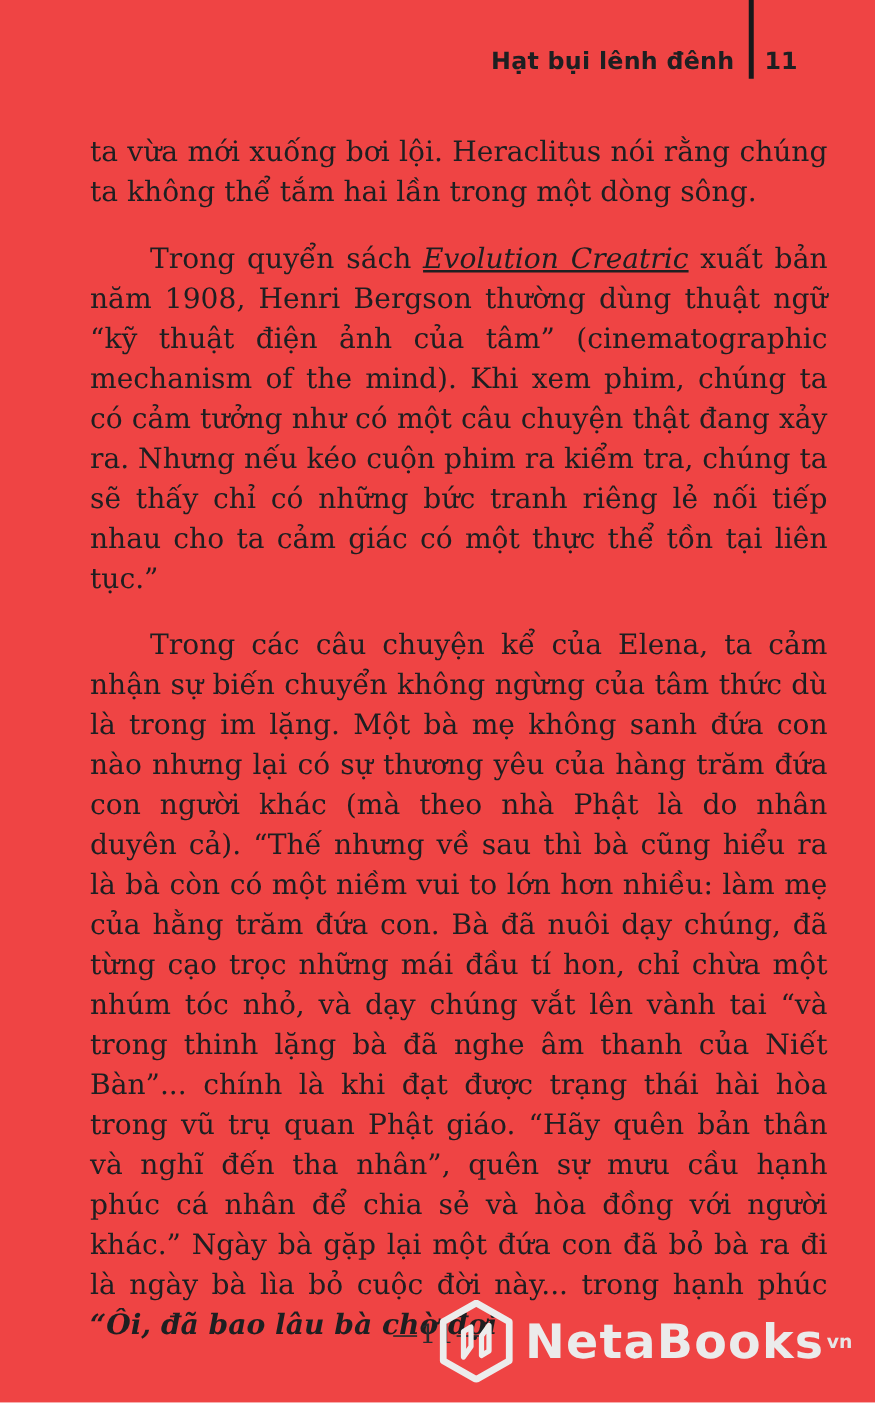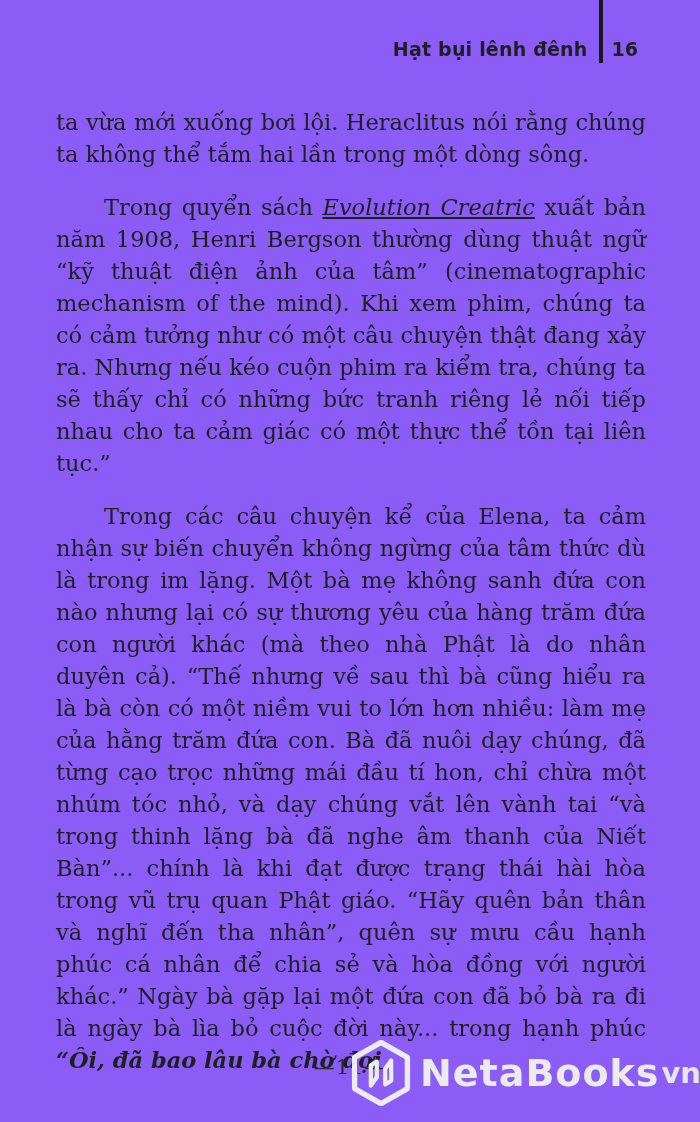--- a/index.html
+++ b/index.html
@@ -4,21 +4,21 @@
 <style>
   html, body {
     margin: 0;
     padding: 0;
     background: #ffffff;
   }
   .page {
     position: relative;
     width: 700px;
     height: 1122px;
-    background: #8b5cf6;
+    background: #ef4444;
     overflow: hidden;
     font-family: "DejaVu Serif", serif;
   }
 
   
   .running-header {
     position: absolute;
     top: 0;
     right: 62px;
     display: flex;
@@ -44,21 +44,21 @@
     font-size: 19px;
     font-weight: 700;
     color: #1d1f21;
     padding-bottom: 3px;
   }
 
   
   .page-text {
     position: absolute;
     top: 106px;
-    left: 56px;
+    left: 72px;
     width: 590px;
     color: #1e1f21;
     font-size: 22.5px;
     line-height: 32px;
     text-align: justify;
   }
   .page-text p {
     margin: 0 0 21px 0;
   }
   .page-text p.indent {
@@ -104,35 +104,35 @@
     font-family: "DejaVu Sans", "Liberation Sans", sans-serif;
     font-size: 38px;
     font-weight: 700;
     color: #ebebeb;
     letter-spacing: 1px;
     margin-left: 6px;
     white-space: nowrap;
   }
   .watermark .wm-suffix {
     font-family: "DejaVu Sans", "Liberation Sans", sans-serif;
-    font-size: 29px;
+    font-size: 15px;
     font-weight: 700;
     color: #e6e6e6;
     margin-left: 2px;
   }
 </style>
 </head>
 <body>
 
 <div class="page">
 
   <div class="running-header">
     <span class="title">Hạt bụi lênh đênh</span>
     <div class="header-rule"></div>
-    <span class="pagenum">16</span>
+    <span class="pagenum">11</span>
   </div>
 
   <div class="page-text">
       <p class=""><span>ta vừa mới xuống bơi lội. Heraclitus nói rằng chúng ta không thể tắm hai lần trong một dòng sông.</span></p>
       <p class="indent"><span>Trong quyển sách </span><span class="italic">Evolution Creatric</span><span> xuất bản năm 1908, Henri Bergson thường dùng thuật ngữ “kỹ thuật điện ảnh của tâm” (cinematographic mechanism of the mind). Khi xem phim, chúng ta có cảm tưởng như có một câu chuyện thật đang xảy ra. Nhưng nếu kéo cuộn phim ra kiểm tra, chúng ta sẽ thấy chỉ có những bức tranh riêng lẻ nối tiếp nhau cho ta cảm giác có một thực thể tồn tại liên tục.”</span></p>
       <p class="indent"><span>Trong các câu chuyện kể của Elena, ta cảm nhận sự biến chuyển không ngừng của tâm thức dù là trong im lặng. Một bà mẹ không sanh đứa con nào nhưng lại có sự thương yêu của hàng trăm đứa con người khác (mà theo nhà Phật là do nhân duyên cả). “Thế nhưng về sau thì bà cũng hiểu ra là bà còn có một niềm vui to lớn hơn nhiều: làm mẹ của hằng trăm đứa con. Bà đã nuôi dạy chúng, đã từng cạo trọc những mái đầu tí hon, chỉ chừa một nhúm tóc nhỏ, và dạy chúng vắt lên vành tai “và trong thinh lặng bà đã nghe âm thanh của Niết Bàn”... chính là khi đạt được trạng thái hài hòa trong vũ trụ quan Phật giáo. “Hãy quên bản thân và nghĩ đến tha nhân”, quên sự mưu cầu hạnh phúc cá nhân để chia sẻ và hòa đồng với người khác.” Ngày bà gặp lại một đứa con đã bỏ bà ra đi là ngày bà lìa bỏ cuộc đời này... trong hạnh phúc </span><span class="bold-italic">“Ôi, đã bao lâu bà chờ đợi</span></p>
     </div>
 
   <div class="folio">—11—</div>
 

